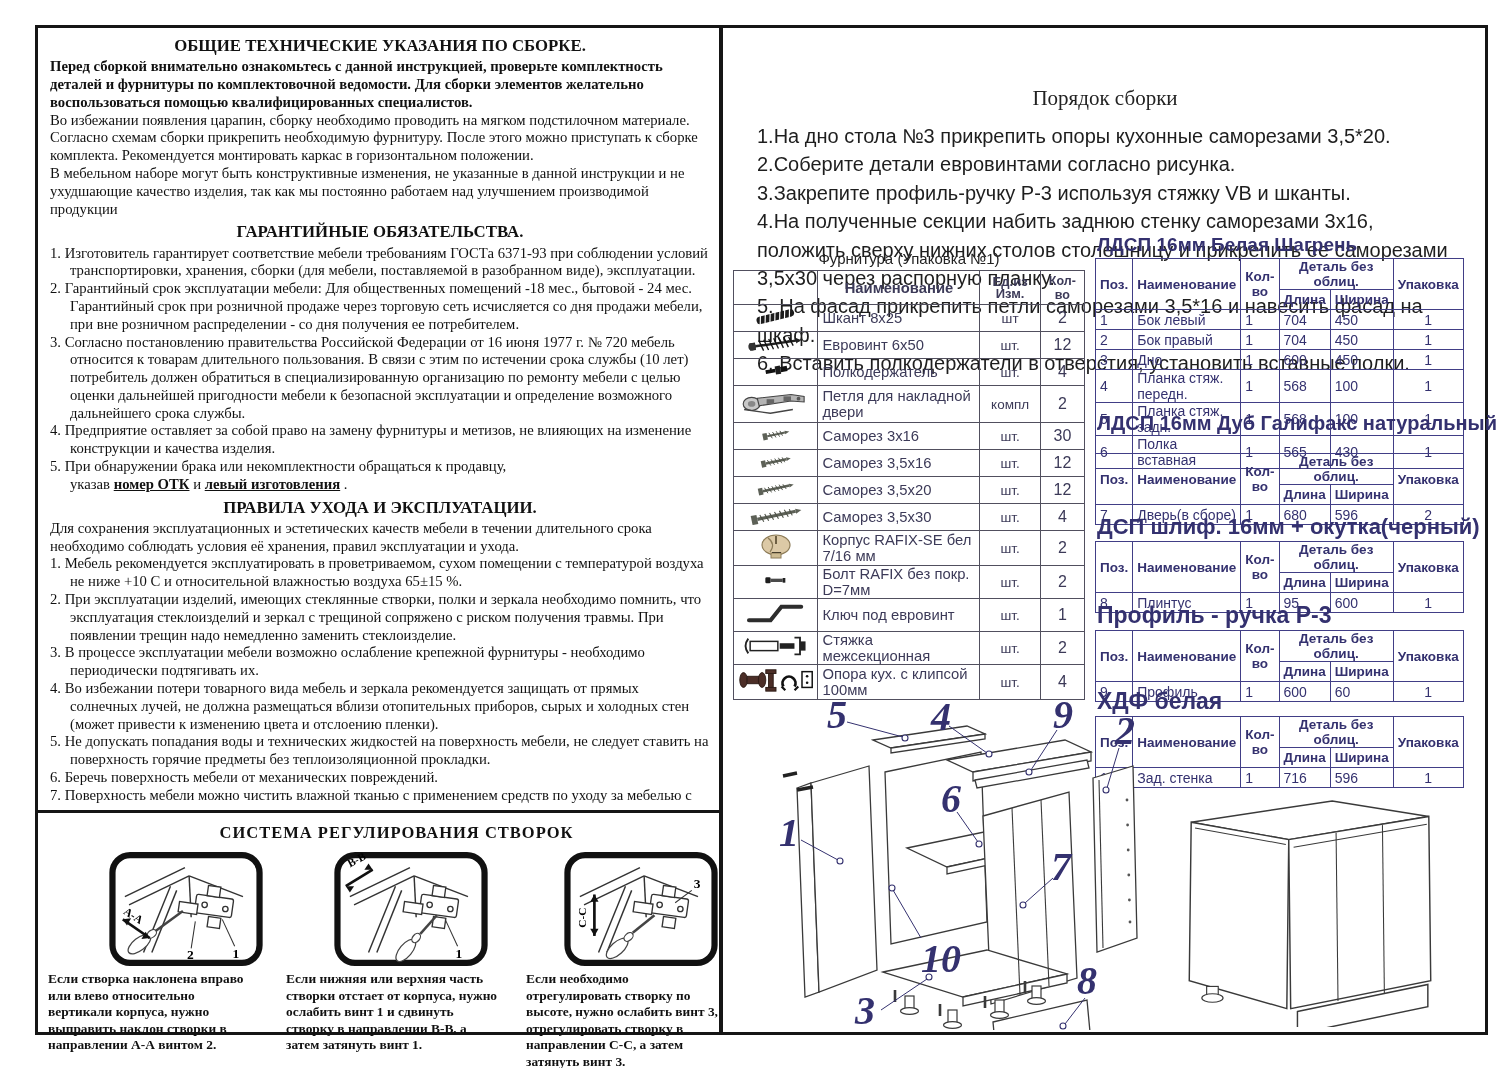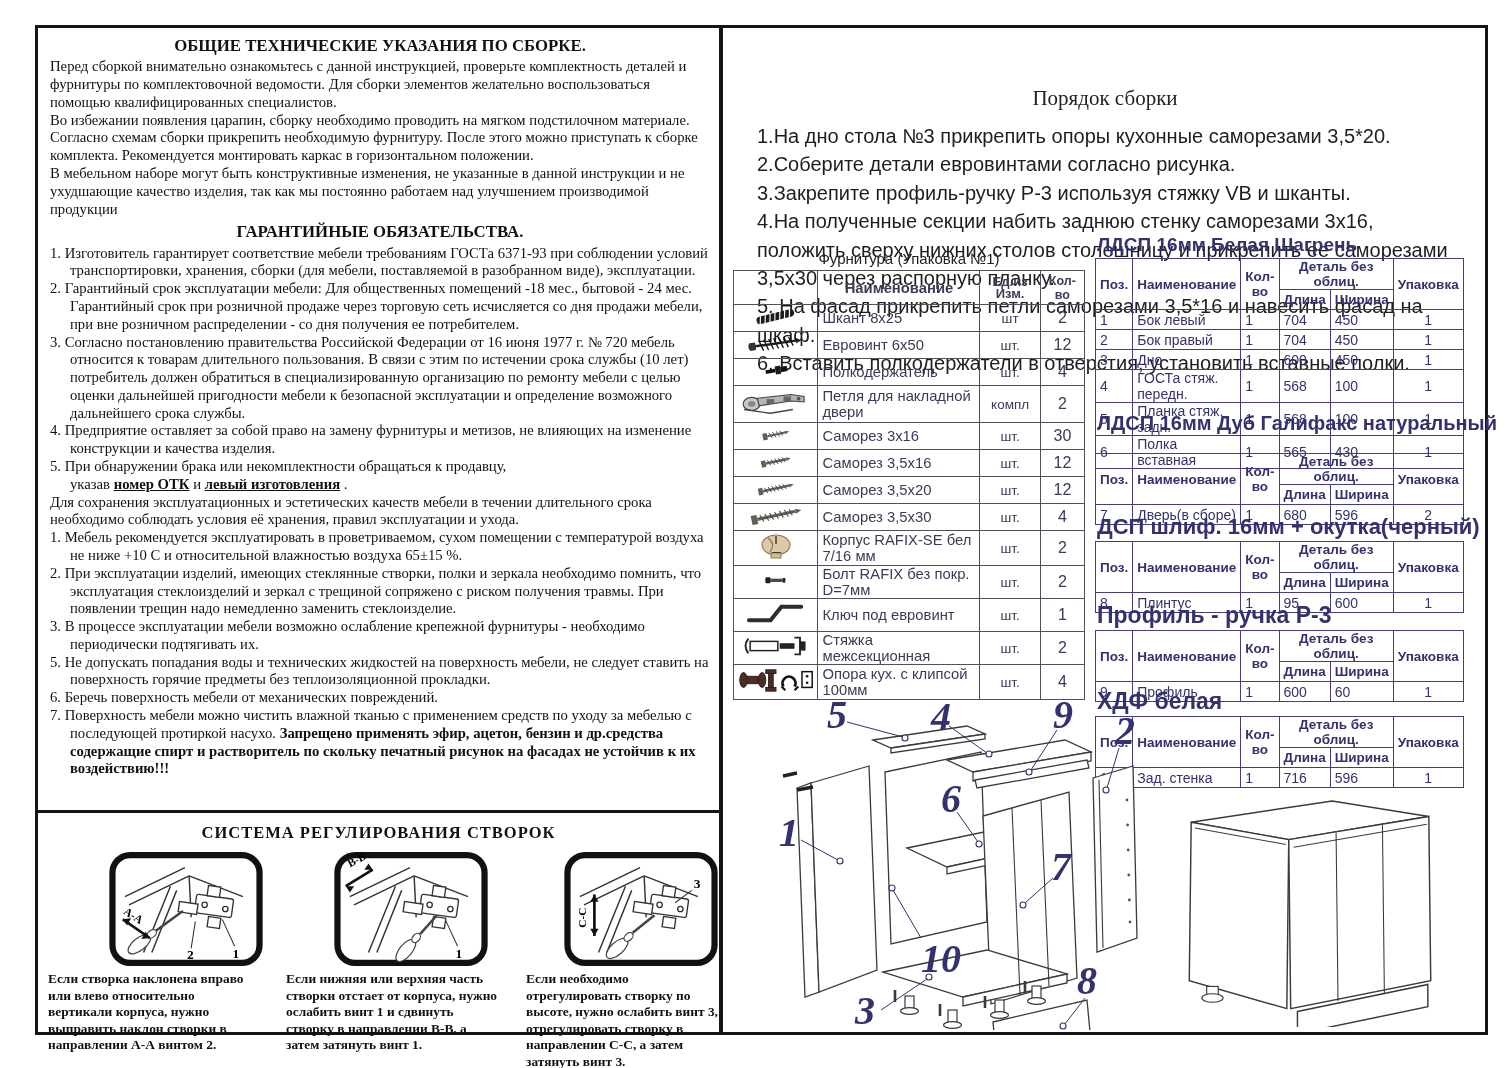--- a/index.html
+++ b/index.html
@@ -11,21 +11,21 @@
   #vdiv{left:719px;top:25px;width:4px;height:1007px;background:#151515;}
   #hdiv{left:35px;top:810px;width:687px;height:3px;background:#151515;}
   
   #lefttext{left:50px;top:32px;width:660px;height:774px;overflow:hidden;
             font-size:14.7px;line-height:1.21;}
   .h-center{text-align:center;font-weight:bold;font-size:16.8px;margin:4px 0 2px 0;}
   .para{margin:0;}
   .item{padding-left:20px;text-indent:-20px;margin:0;}
   .bu{font-weight:bold;text-decoration:underline;}
   
-  #shutters{left:38px;top:813px;width:681px;height:216px;}
+  #shutters{left:38px;top:813px;width:681px;height:216px;padding-left:12px;}
   #shutter-title{width:100%;text-align:center;font-weight:bold;font-size:16.5px;top:10px;letter-spacing:1px;}
   .hingebox{top:38px;}
   .cap{top:158px;font-size:13.4px;line-height:1.24;font-weight:bold;}
   #rtitle{left:727px;top:40px;width:756px;text-align:center;font-family:"Liberation Sans",sans-serif;
           font-size:29px;color:#1c1c1c;}
   #rsub{left:727px;top:86px;width:756px;text-align:center;font-size:21px;color:#222;}
   #steps{left:757px;top:122px;width:700px;font-family:"Liberation Sans",sans-serif;
          font-size:20px;line-height:1.42;color:#1e1e1e;}
   #hwtitle{left:733px;top:250px;width:352px;text-align:center;font-family:"Liberation Sans",sans-serif;
            font-size:15px;color:#222;}
@@ -50,38 +50,40 @@
 </head>
 <body>
 
 <div id="page">
   <div class="abs" id="frame"></div>
   <div class="abs" id="vdiv"></div>
   <div class="abs" id="hdiv"></div>
 
   <div class="abs" id="lefttext">
     <div class="h-center">ОБЩИЕ ТЕХНИЧЕСКИЕ УКАЗАНИЯ ПО СБОРКЕ.</div>
-    <p class="para" style="font-weight:normal">Перед сборкой внимательно ознакомьтесь с данной инструкцией, проверьте комплектность деталей и фурнитуры по комплектовочной ведомости. Для сборки элементов желательно воспользоваться помощью квалифицированных специалистов.</p>
+    <p class="para" style="font-weight:bold">Перед сборкой внимательно ознакомьтесь с данной инструкцией, проверьте комплектность деталей и фурнитуры по комплектовочной ведомости. Для сборки элементов желательно воспользоваться помощью квалифицированных специалистов.</p>
     <p class="para">Во избежании появления царапин, сборку необходимо проводить на мягком подстилочном материале. Согласно схемам сборки прикрепить необходимую фурнитуру. После этого можно приступать к сборке комплекта. Рекомендуется монтировать каркас в горизонтальном  положении.</p>
     <p class="para">В мебельном  наборе могут быть конструктивные изменения, не указанные в данной инструкции и не ухудшающие качество изделия, так как мы постоянно работаем над улучшением производимой продукции</p>
 
     <div class="h-center">ГАРАНТИЙНЫЕ ОБЯЗАТЕЛЬСТВА.</div>
     <p class="item">1. Изготовитель гарантирует соответствие мебели требованиям ГОСТа 6371-93 при соблюдении условий транспортировки, хранения, сборки (для мебели, поставляемой в разобранном виде), эксплуатации.</p>
     <p class="item">2. Гарантийный срок эксплуатации мебели: Для общественных помещений -18 мес.,  бытовой - 24 мес. Гарантийный срок при розничной продаже через торговую сеть исчисляется со дня продажи мебели, при вне розничном распределении - со дня получения ее потребителем.</p>
     <p class="item">3. Согласно постановлению правительства Российской Федерации от 16 июня 1977 г. № 720 мебель относится к товарам длительного пользования. В связи с этим по истечении срока  службы (10 лет) потребитель должен обратиться в специализированную организацию  по ремонту мебели с целью оценки дальнейшей пригодности мебели к безопасной эксплуатации и определение возможного дальнейшего срока службы.</p>
     <p class="item">4. Предприятие оставляет за собой право на замену фурнитуры и метизов, не влияющих на изменение конструкции и качества изделия.</p>
     <p class="item">5. При обнаружении брака или некомплектности обращаться к продавцу,</p>
     <p class="para" style="padding-left:20px">
       <span>указав  </span><span class="bu">номер ОТК</span><span> и  </span><span class="bu">левый изготовления</span><span> .</span>
     </p>
 
+    <div class="h-center">ПРАВИЛА УХОДА И ЭКСПЛУАТАЦИИ.</div>
     <p class="para">Для сохранения эксплуатационных и эстетических  качеств мебели  в течении длительного срока необходимо соблюдать условия её хранения, правил эксплуатации и ухода.</p>
     <p class="item">1. Мебель рекомендуется эксплуатировать в проветриваемом, сухом помещении с температурой воздуха не ниже +10 С и относительной влажностью воздуха 65±15 %.</p>
     <p class="item">2. При эксплуатации изделий, имеющих стеклянные створки, полки и зеркала необходимо помнить, что эксплуатация стеклоизделий и зеркал с трещиной сопряжено с риском получения травмы. При появлении трещин надо немедленно заменить стеклоизделие.</p>
     <p class="item">3. В процессе эксплуатации мебели возможно ослабление крепежной фурнитуры - необходимо периодически подтягивать их.</p>
+    <p class="item">4. Во избежании потери товарного вида мебель и зеркала рекомендуется защищать от прямых солнечных лучей, не должна размещаться вблизи отопительных приборов, сырых и холодных стен (может привести к изменению цвета и отслоению пленки).</p>
     <p class="item">5. Не допускать попадания воды и технических жидкостей на поверхность мебели, не следует ставить на поверхность горячие предметы без теплоизоляционной прокладки.</p>
     <p class="item">6. Беречь поверхность мебели от механических  повреждений.</p>
     <p class="item">
       <span>7. Поверхность мебели можно чистить влажной тканью с  применением средств по уходу за мебелью с последующей протиркой насухо. </span><b>Запрещено применять эфир, ацетон, бензин и др.средства содержащие спирт и растворитель по скольку печатный рисунок на фасадах не устойчив к их воздействию!!!</b>
     </p>
 
   </div>
 
   <div class="abs" id="shutters">
     <div class="abs" id="shutter-title">СИСТЕМА  РЕГУЛИРОВАНИЯ  СТВОРОК</div>
@@ -461,21 +463,21 @@
     <tr>
           <td class="c">3</td>
           <td class="c">Дно</td>
           <td class="c">1</td>
           <td class="c">600</td>
           <td class="c">450</td>
           <td class="ctr">1</td>
         </tr>
     <tr>
           <td class="c">4</td>
-          <td class="c">ГОСТа стяж. передн.</td>
+          <td class="c">Планка стяж. передн.</td>
           <td class="c">1</td>
           <td class="c">568</td>
           <td class="c">100</td>
           <td class="ctr">1</td>
         </tr>
     <tr>
           <td class="c">5</td>
           <td class="c">Планка стяж. задн.</td>
           <td class="c">1</td>
           <td class="c">568</td>

